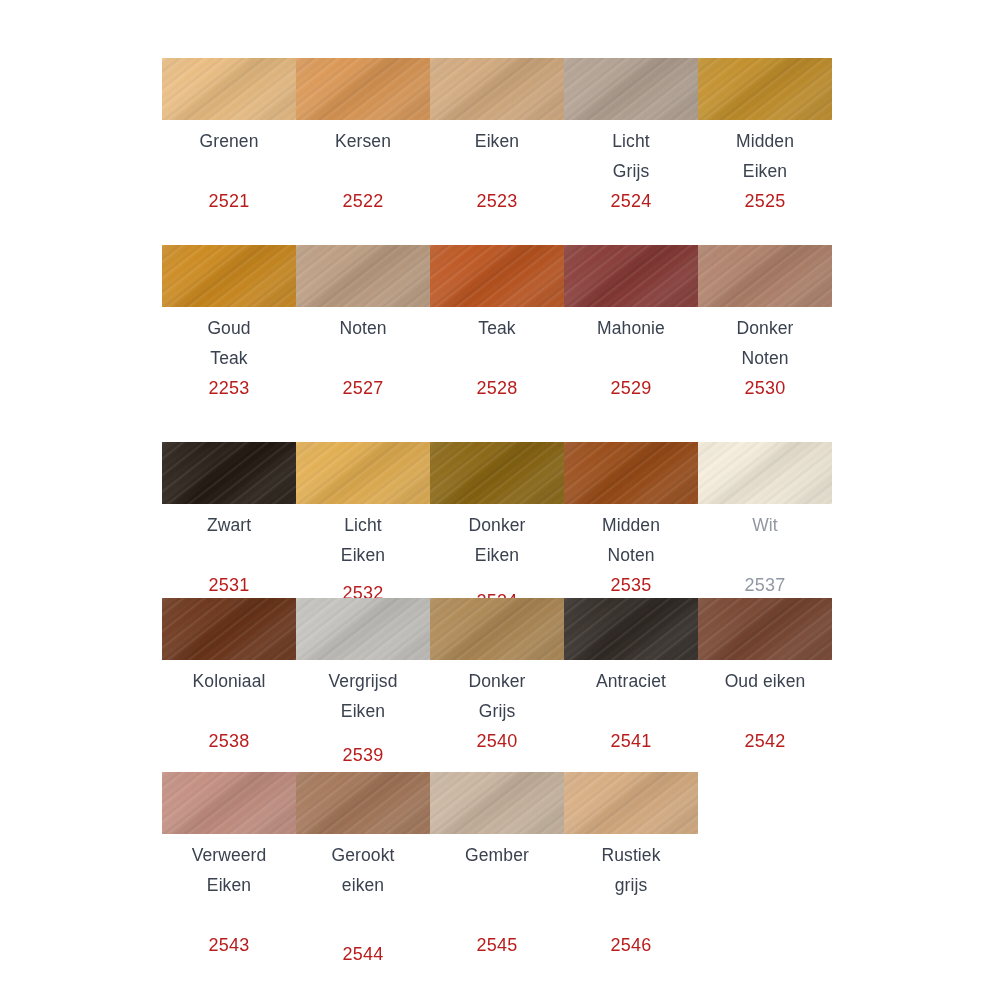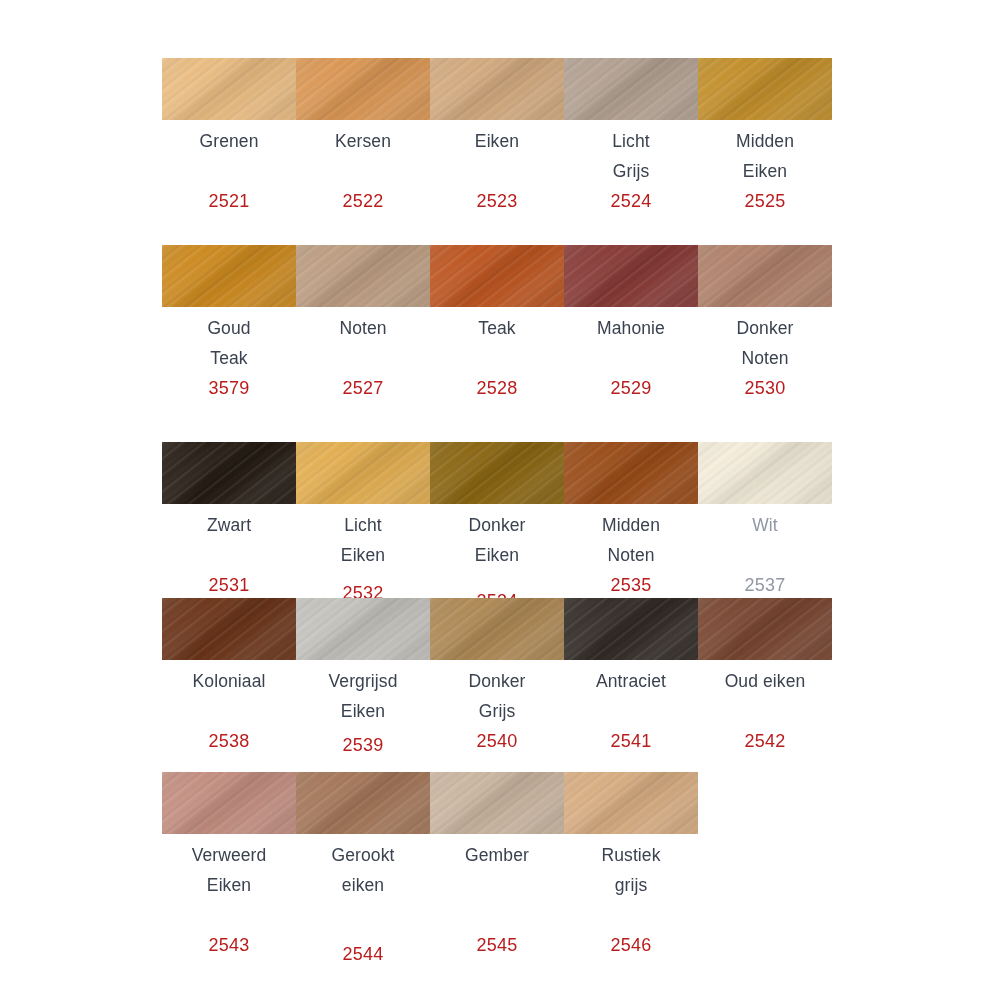--- a/index.html
+++ b/index.html
@@ -192,21 +192,21 @@
         <div class="swatch" title="Donker
 Noten" style="background: rgb(180, 132, 108);">
           <div class="grain"></div>
           <div class="sheen"></div>
         </div>
       </div>
       <div class="label-band" style="margin-top: 6px;">
         <div class="label-cell">
           <div class="swatch-name">Goud
 Teak</div>
-          <div class="swatch-code" style="margin-top: 0px;">3579</div>
+          <div class="swatch-code" style="margin-top: 0px;">2253</div>
         </div>
         <div class="label-cell">
           <div class="swatch-name">Noten</div>
           <div class="swatch-code" style="margin-top: 30px;">2527</div>
         </div>
         <div class="label-cell">
           <div class="swatch-name">Teak</div>
           <div class="swatch-code" style="margin-top: 30px;">2528</div>
         </div>
         <div class="label-cell">
@@ -298,21 +298,21 @@
         </div>
       </div>
       <div class="label-band" style="margin-top: 6px;">
         <div class="label-cell">
           <div class="swatch-name">Koloniaal</div>
           <div class="swatch-code" style="margin-top: 30px;">2538</div>
         </div>
         <div class="label-cell">
           <div class="swatch-name">Vergrijsd
 Eiken</div>
-          <div class="swatch-code" style="margin-top: 4px;">2539</div>
+          <div class="swatch-code" style="margin-top: 14px;">2539</div>
         </div>
         <div class="label-cell">
           <div class="swatch-name">Donker
 Grijs</div>
           <div class="swatch-code" style="margin-top: 0px;">2540</div>
         </div>
         <div class="label-cell">
           <div class="swatch-name">Antraciet</div>
           <div class="swatch-code" style="margin-top: 30px;">2541</div>
         </div>

